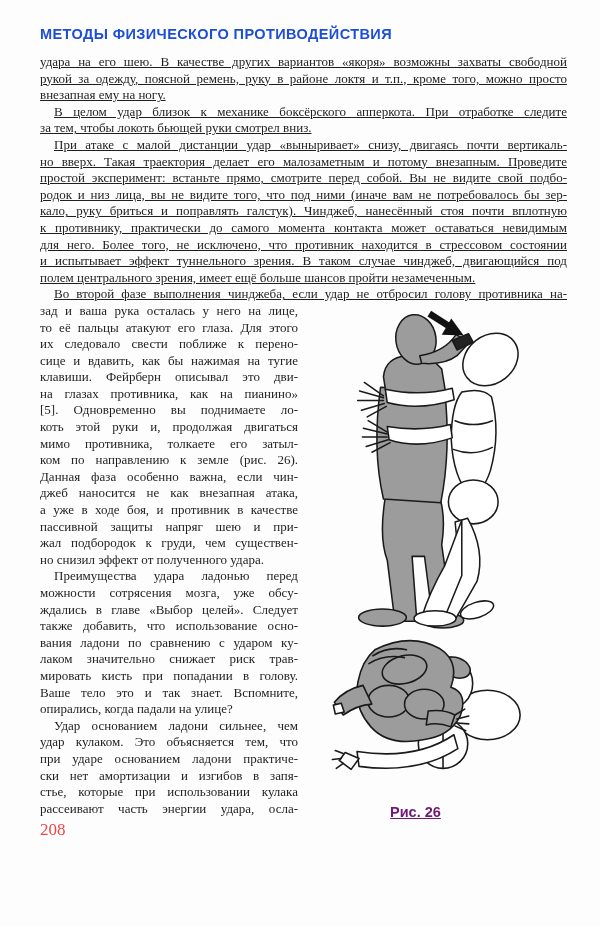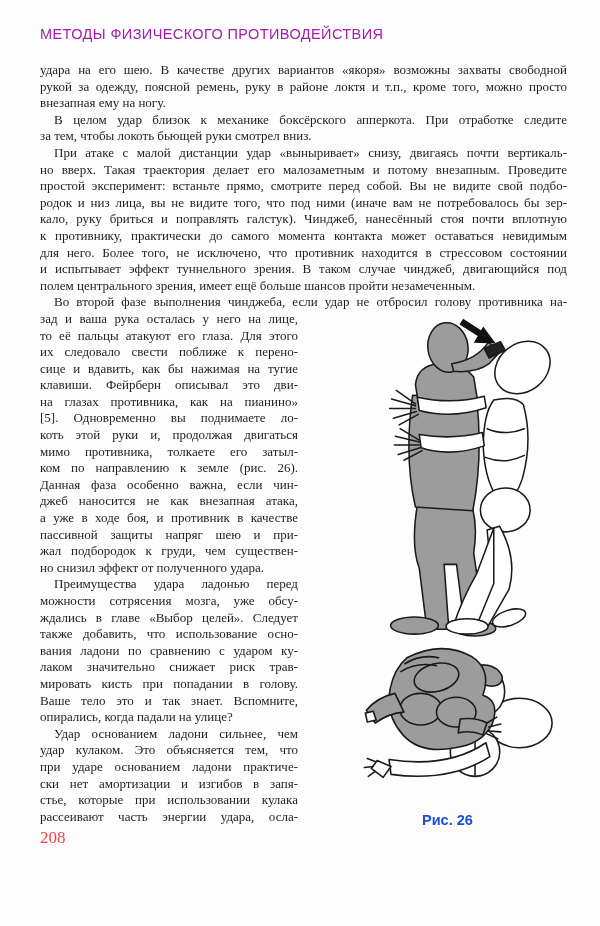--- a/index.html
+++ b/index.html
@@ -10,47 +10,49 @@
     color:#1e1e1e;
     font-family:"Liberation Serif", serif;
     box-sizing:border-box;
     padding:26px 30px 0 40px;
     overflow:hidden;
   }
   .running-header{
     font-family:"Liberation Sans", sans-serif;
     font-size:14.5px;
     letter-spacing:.4px;
-    color:#a21caf;
+    color:#1d4ed8;
     height:20px;
-  }
-  .full-text{margin-top:16px;width:527px;}
-  .columns{display:flex;align-items:flex-start;gap:32px;}
+    font-weight:bold;
+  }
+  .full-text{margin-top:8px;width:527px;text-decoration:underline;}
+  .columns{display:flex;align-items:flex-start;}
   .col-text{width:258px;flex:0 0 258px;}
   .col-figures{flex:1 1 auto;padding-left:30px;box-sizing:border-box;}
   .para{margin:0;}
   .line{
     font-size:13px;
     line-height:16.6px;
     text-align:justify;
     text-align-last:justify;
     overflow:hidden;
     white-space:normal;
   }
   .line.last{text-align-last:left;}
   .para.indent .line:first-child{text-indent:14px;}
   .figure-wrap{margin-top:3px;}
   .figure-wrap svg{display:block;}
   .fig-caption{
     font-family:"Liberation Sans", sans-serif;
     font-weight:bold;
     font-size:14.5px;
-    color:#1d4ed8;
+    color:#701a75;
     padding-left:62px;
     margin-top:4px;
+    text-decoration:underline;
   }
   .page-footer{
     margin-top:0px;
     font-size:17px;
     color:#ef4444;
   }
   .ill{stroke:#1a1a1a;stroke-width:1.6;stroke-linejoin:round;stroke-linecap:round;}
   .gray{fill:#9c9c9c;}
   .white{fill:#ffffff;}
   .dark{fill:#222;}

